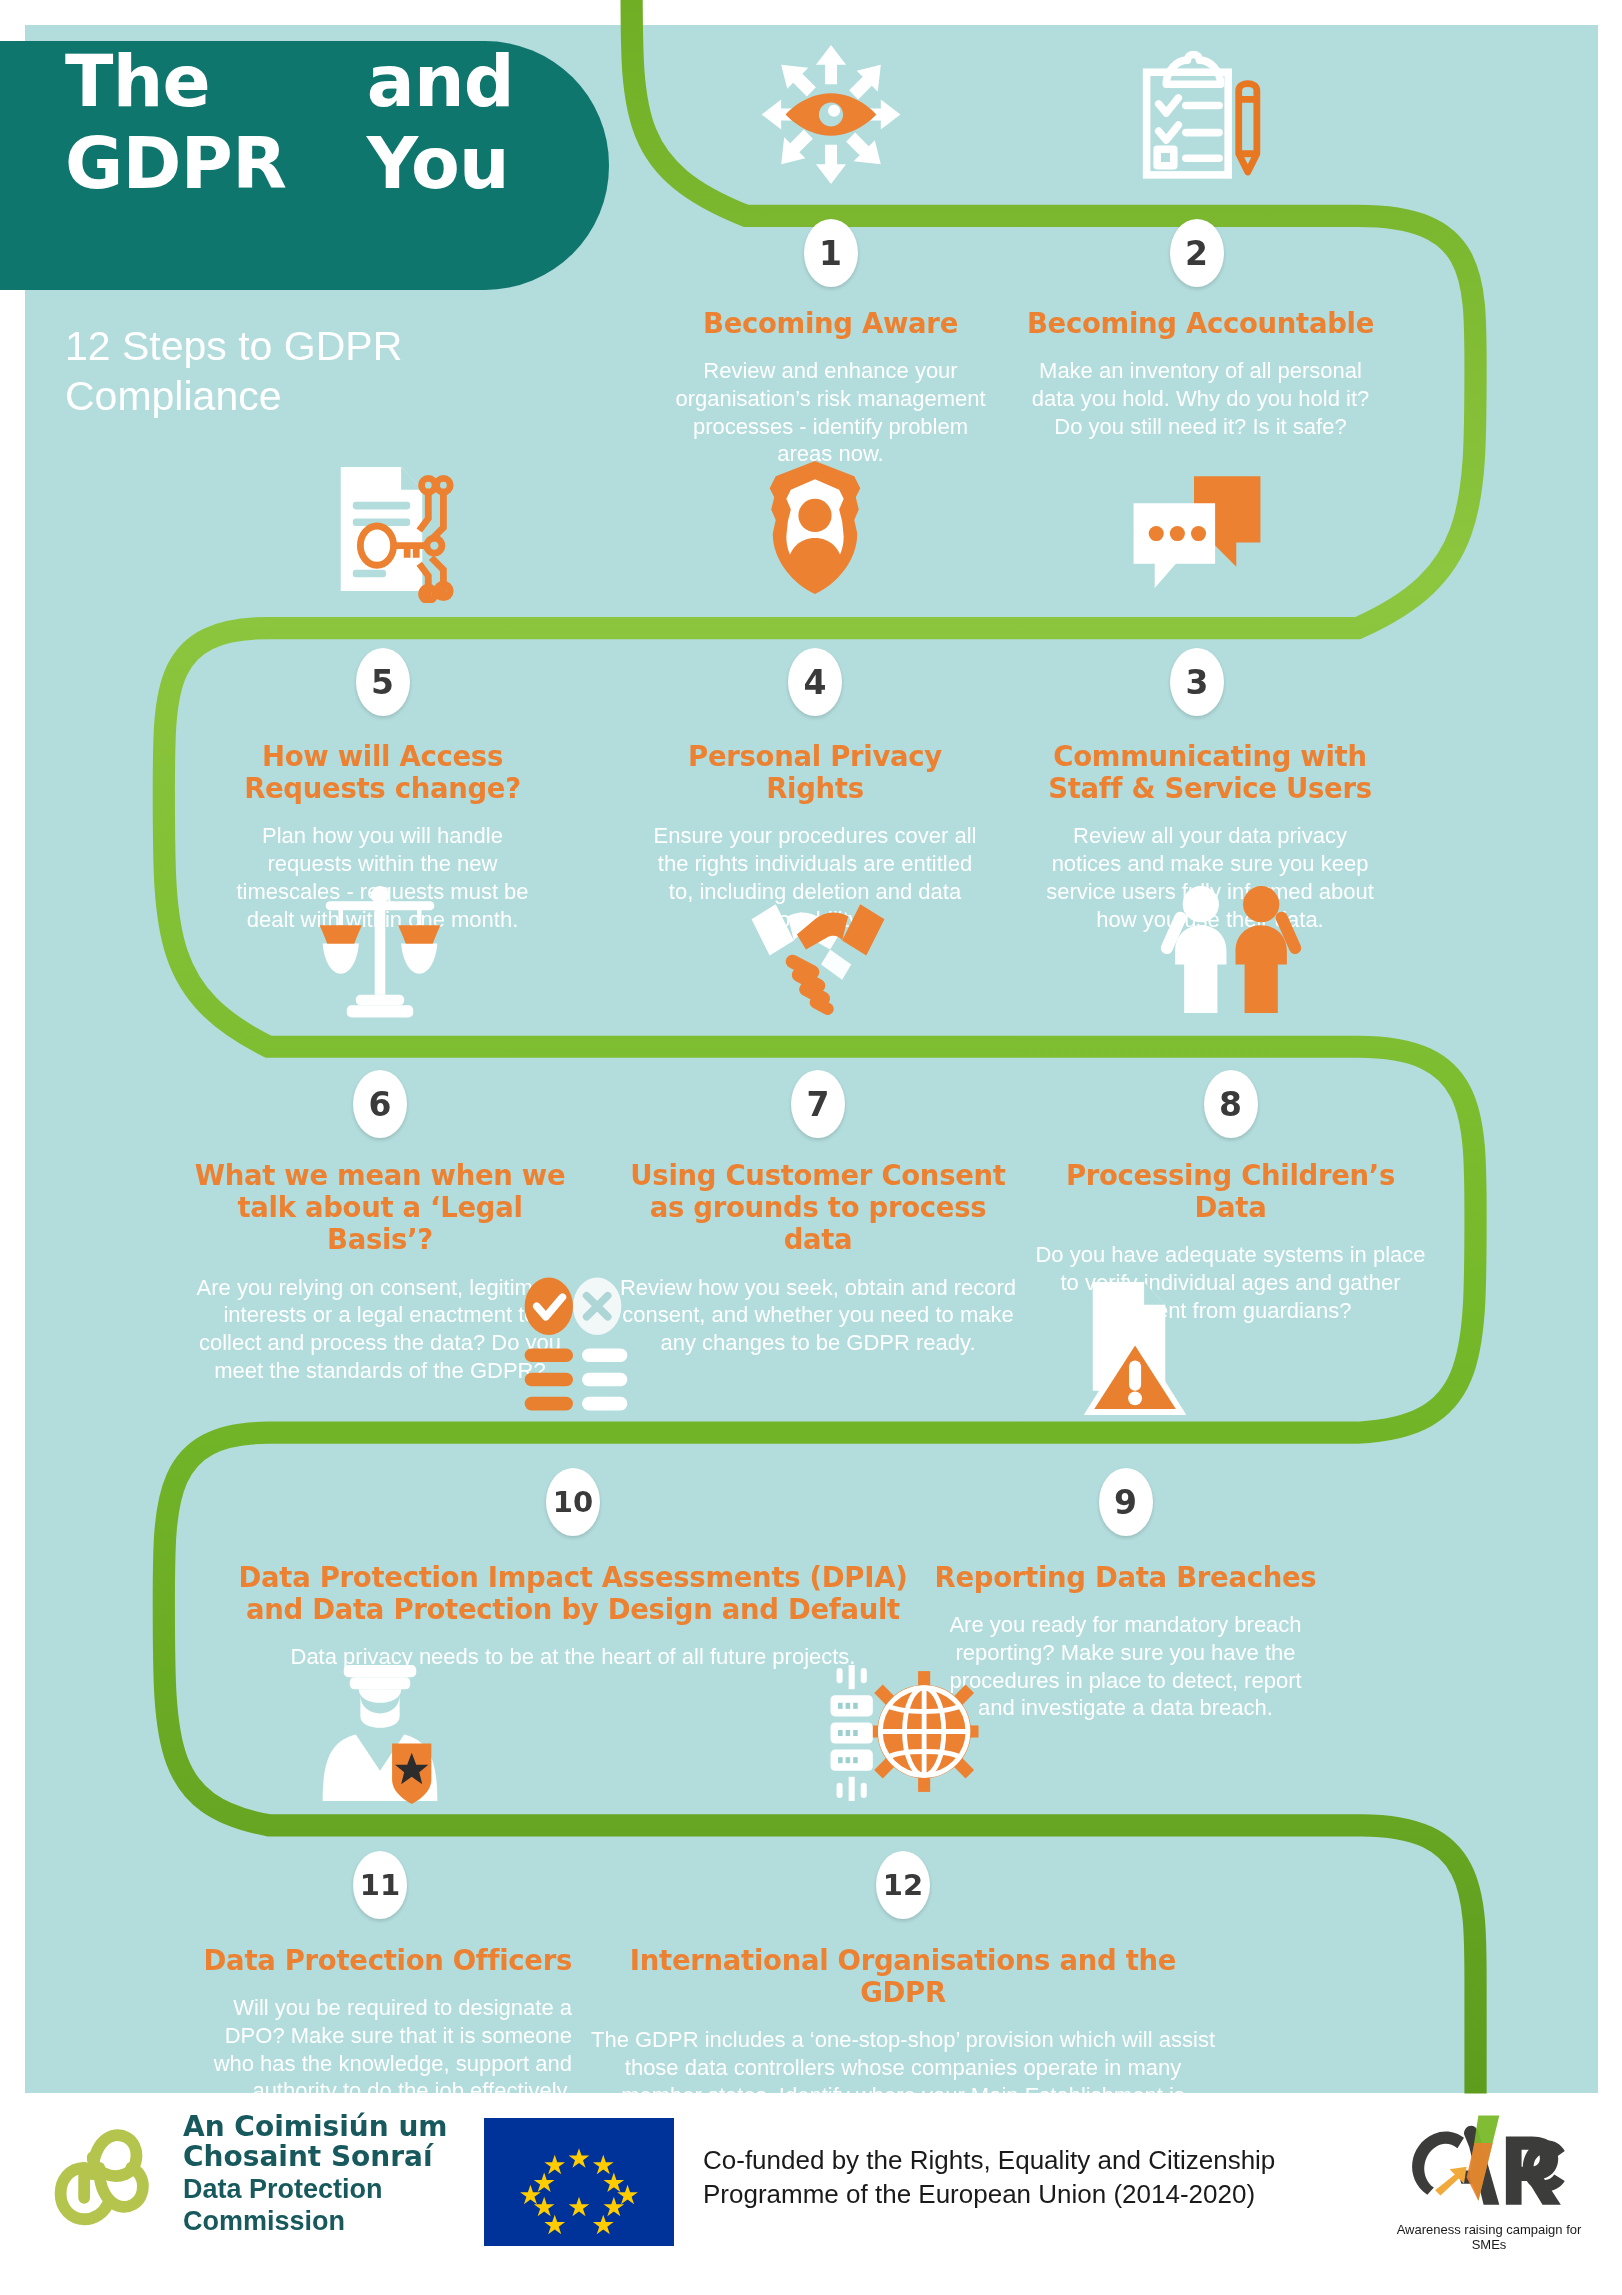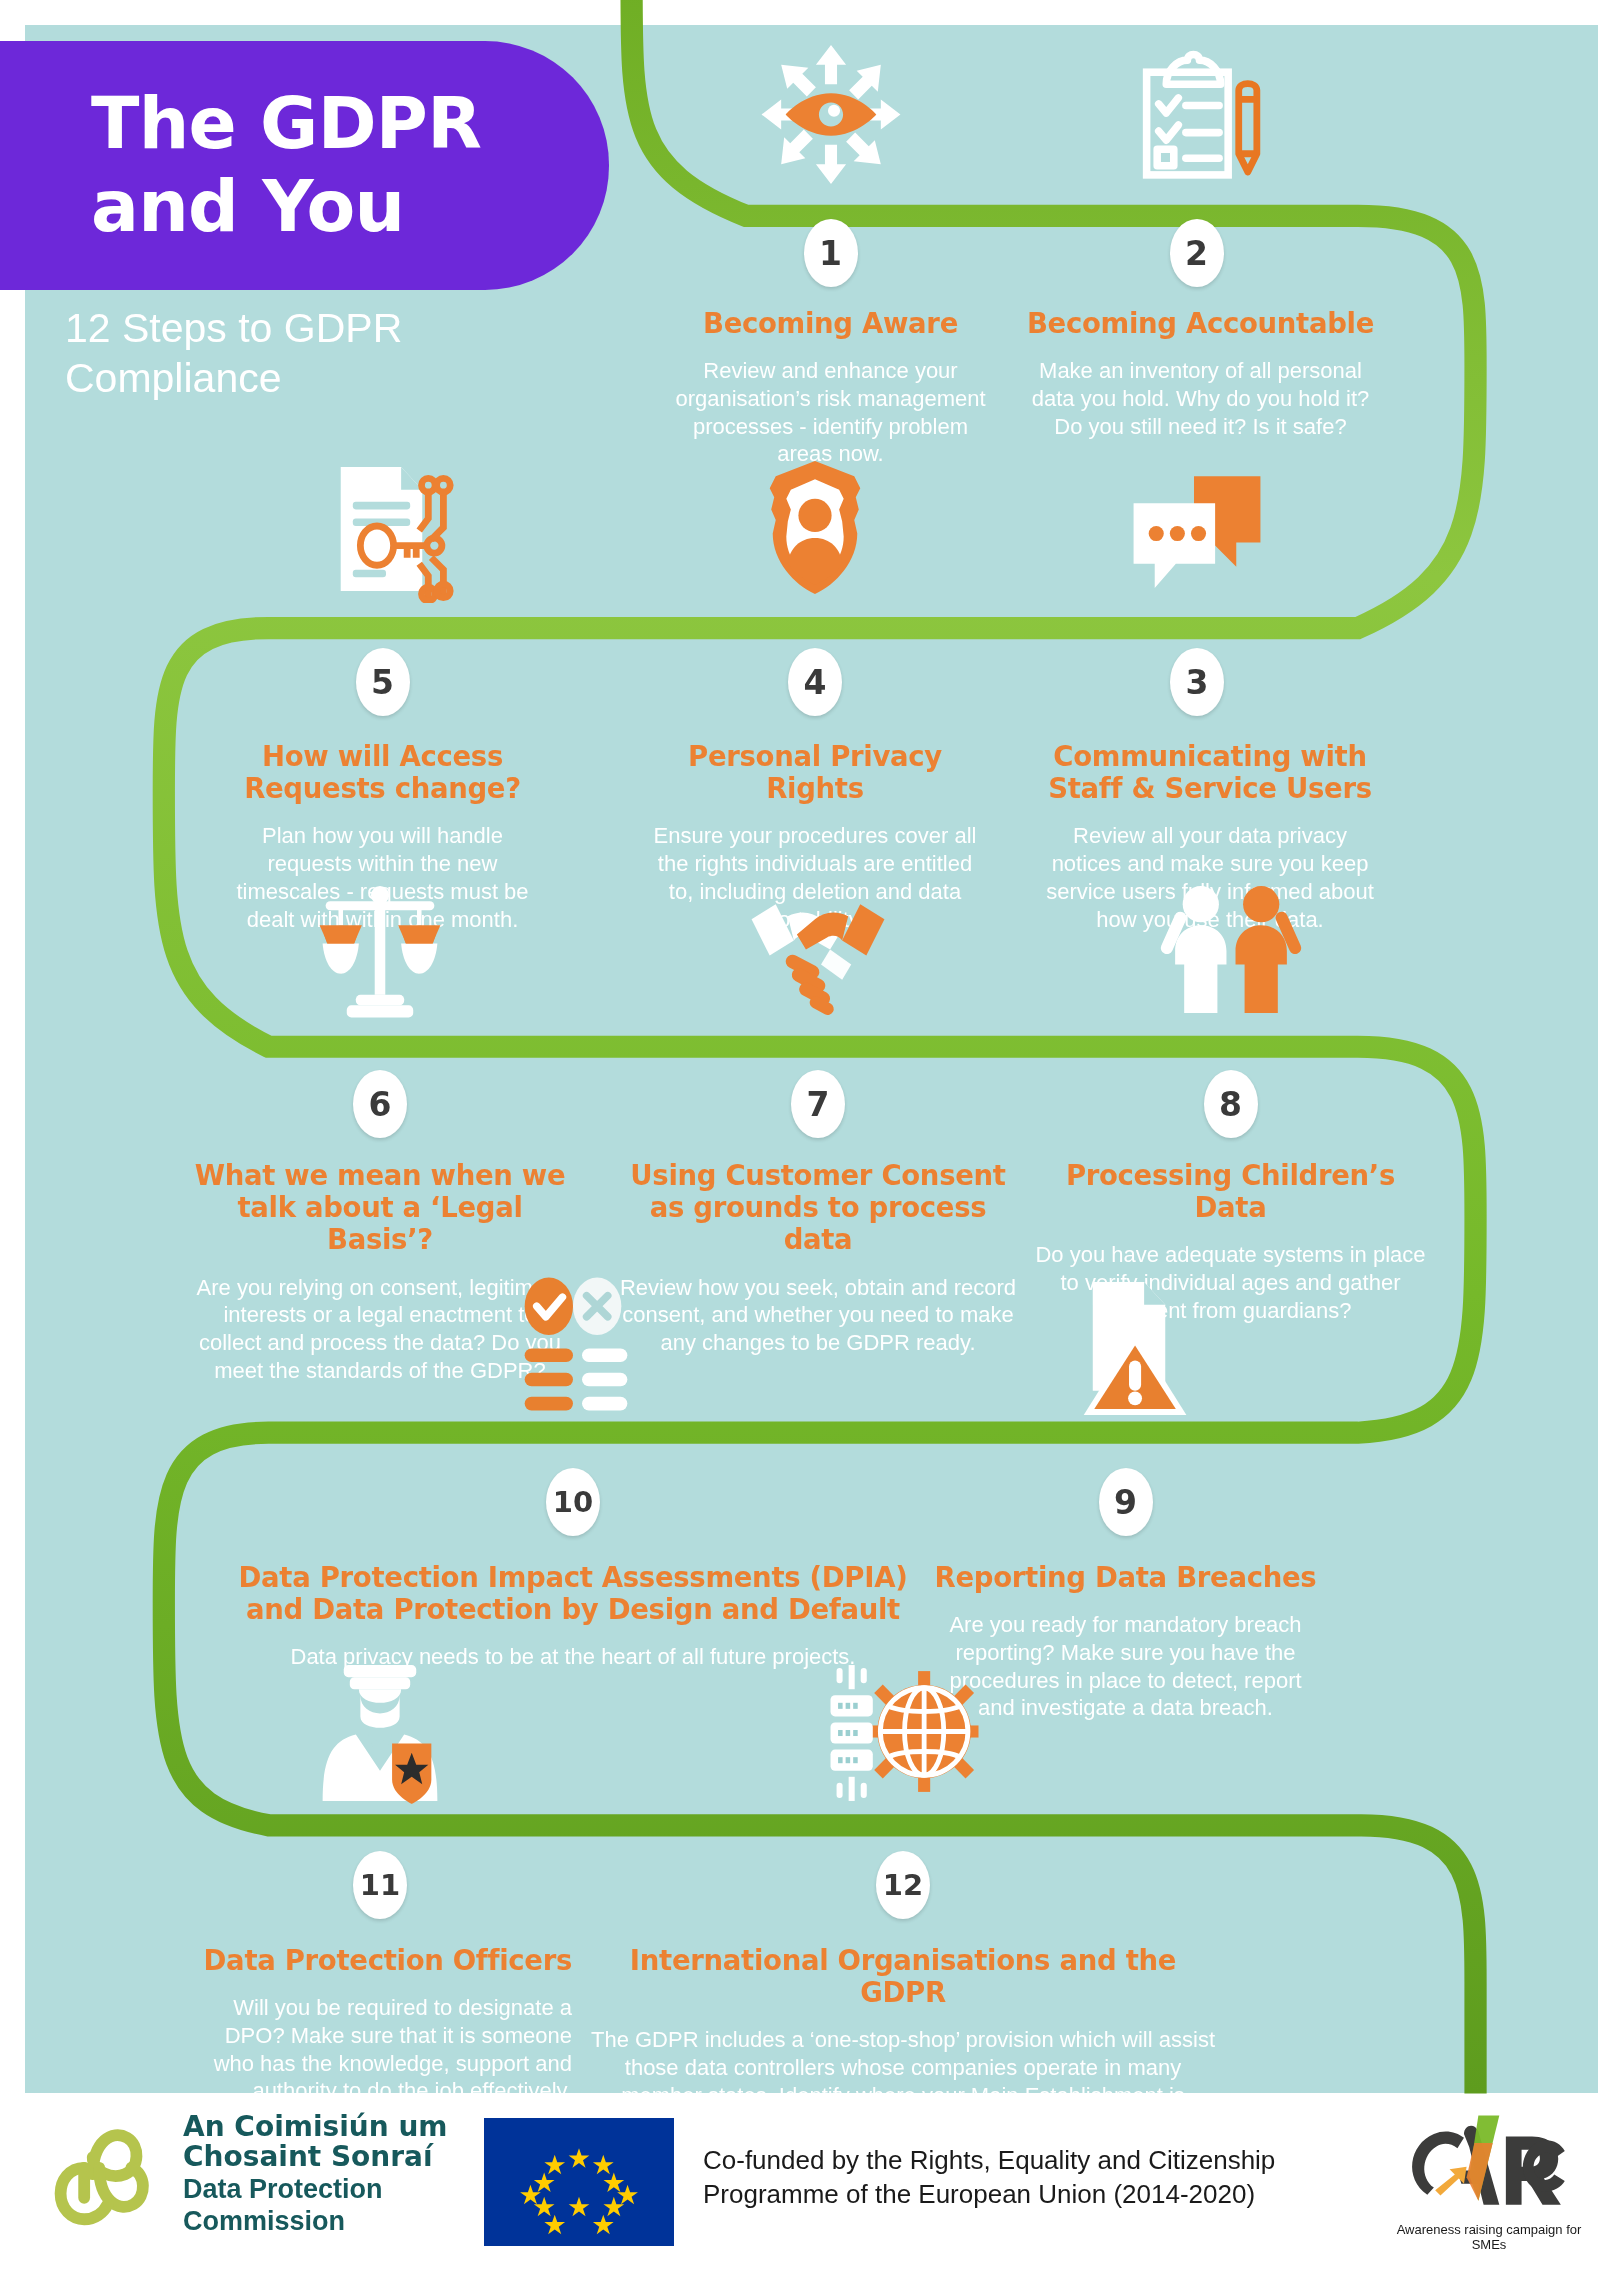--- a/index.html
+++ b/index.html
@@ -25,37 +25,37 @@
   #snake {
     position: absolute; left: 0; top: 0;
     width: 1623px; height: 2295px;
     pointer-events: none;
   }
   
   .title-block {
     position: absolute;
     left: 0px; top: 41px;
     width: 609px; height: 249px;
-    background: #6d28d9;
+    background: #0f766e;
     border-radius: 0 124px 124px 0;
-    display: flex; flex-direction: column;
+    display: flex; 
     justify-content: center;
-    padding-left: 91px;
+    padding-left: 65px;
   }
   .title-block .t-line {
     color: #ffffff;
     font-family: "DejaVu Sans", sans-serif;
     font-weight: bold;
     font-size: 71px;
     line-height: 1.16;
     letter-spacing: -0.7px;
   }
   .subtitle {
     position: absolute;
-    left: 65px; top: 303px;
+    left: 65px; top: 321px;
     width: 497px;
     color: #ffffff;
     font-family: "Liberation Sans", sans-serif;
     font-weight: normal;
     font-size: 41px;
     line-height: 1.22;
   }
 
   
   .step {

